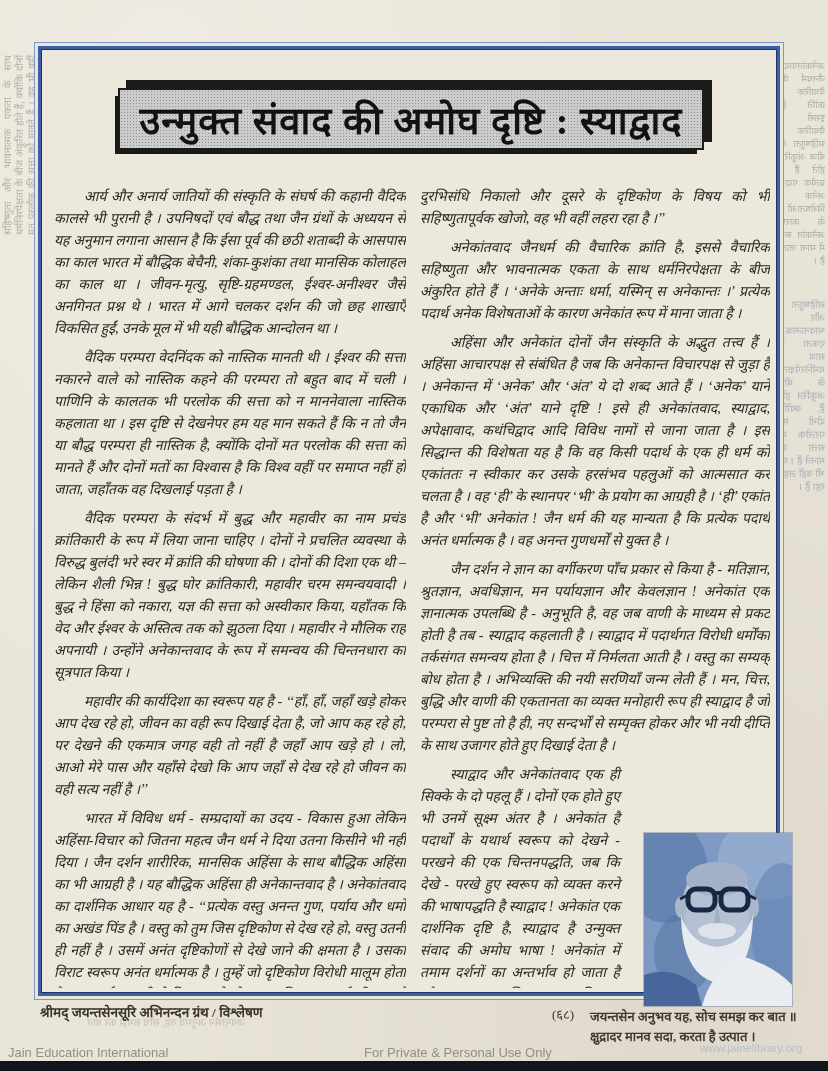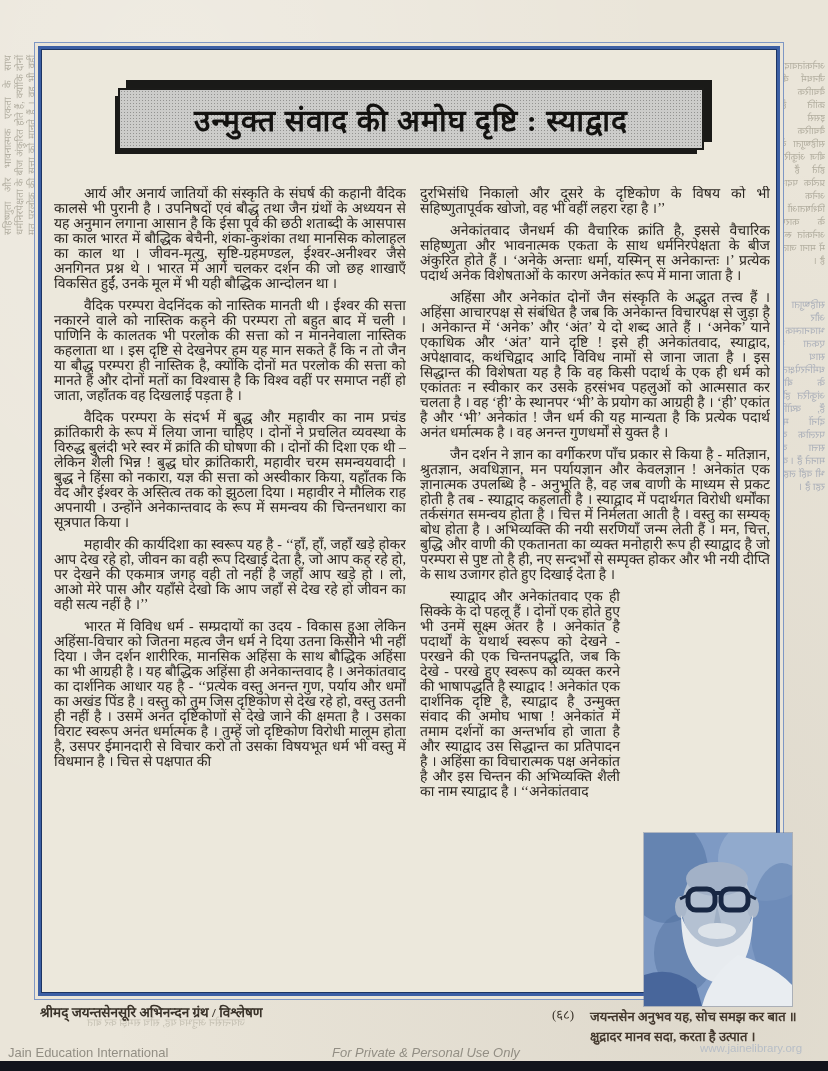--- a/index.html
+++ b/index.html
@@ -24,31 +24,31 @@
   }
   
   .title-box{
     position:absolute; left:118px; top:88px; width:582px; height:58px;
     background:#ccccca;
     background-image:radial-gradient(rgba(55,55,52,.38) .5px, transparent .7px);
     background-size:3px 3px;
     border:2px solid #1b1b19;
     box-shadow:8px -8px 0 #1a1a18, -5px 6px 0 -2px #1a1a18;
     display:flex; align-items:center; justify-content:center;
-    font-size:30px; font-weight:bold; color:#131210; letter-spacing:1px;
+    font-size:38px; font-weight:bold; color:#131210; letter-spacing:1px;
     white-space:nowrap;
   }
   .author-line{
     position:absolute; left:118px; top:156px; width:582px;
     text-align:center; font-size:17px; font-weight:bold; color:#26221d;
   }
   
   .col{
     position:absolute; top:186px; height:802px; overflow:hidden;
-    font-size:14px; line-height:15px; color:#2b2621;
+    font-size:14px; line-height:22px; color:#2b2621;font-style:italic;
   }
   .col-left{left:54px;  width:352px;}
   .col-right{left:420px; width:350px;}
   .col p{margin:0 0 7px; text-indent:30px; text-align:justify;}
   .col p.no-indent{text-indent:0;}
   .photo-gap{float:right; width:140px; height:420px; margin:86px 0 0 10px;}
   
   .portrait{
     position:absolute; left:644px; top:833px; width:148px; height:173px;
     box-shadow:0 0 0 1px rgba(90,110,150,.4);
@@ -57,21 +57,21 @@
   
   .footer-book{position:absolute; left:40px; top:1003px; font-size:13.5px; font-weight:bold; color:#3a332a;}
   .footer-pagenum{position:absolute; left:552px; top:1005px; font-size:13px; color:#3a332a;}
   .couplet{position:absolute; left:590px; top:1007px; width:230px; font-size:13px; font-weight:bold; color:#44392e; line-height:20px;}
   .couplet div{white-space:nowrap;}
   .watermark{position:absolute; left:700px; top:1042px; font-size:11.5px; color:#b7bec7; font-family:"Liberation Sans","DejaVu Sans",sans-serif;}
   .print-small{
     position:absolute; top:1045px; font-size:13px; color:#928e84;
     font-family:"Liberation Sans","DejaVu Sans",sans-serif;
   }
-  .print-left{left:8px;} .print-center{left:332px;font-style:italic;}
+  .print-left{left:8px;} .print-center{left:364px;}
   .bottom-strip{position:absolute; left:0; top:1061px; width:828px; height:10px; background:#12141c;}
   
   .bleed{
     position:absolute; color:#787463; pointer-events:none;
     transform:scaleX(-1); filter:blur(.4px); text-align:justify;
   }
   .bleed-left-edge{
     left:2px; top:55px; width:26px; height:180px; font-size:10px; line-height:12px;
     opacity:.50; writing-mode:vertical-rl; transform:rotate(180deg); filter:blur(.3px);
   }

